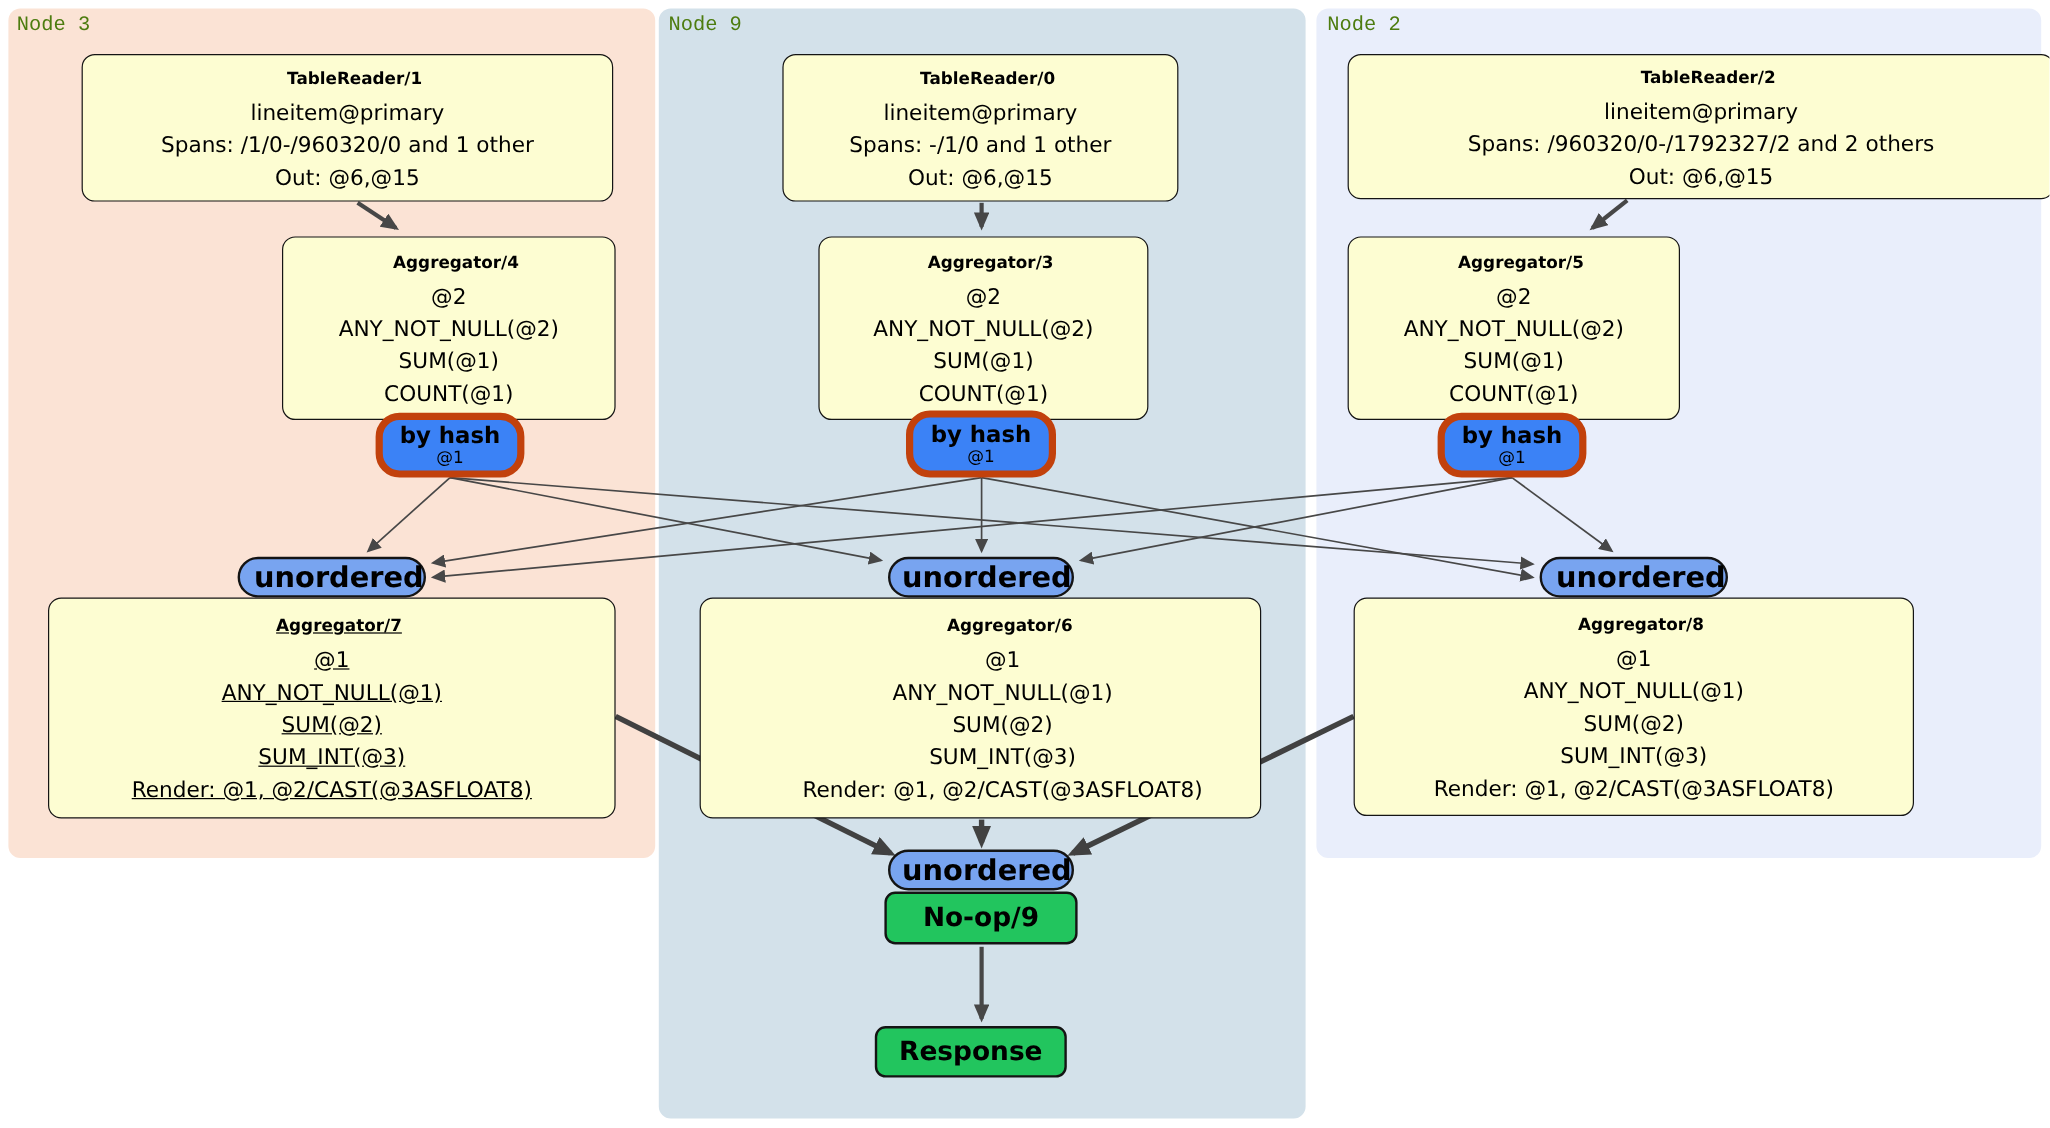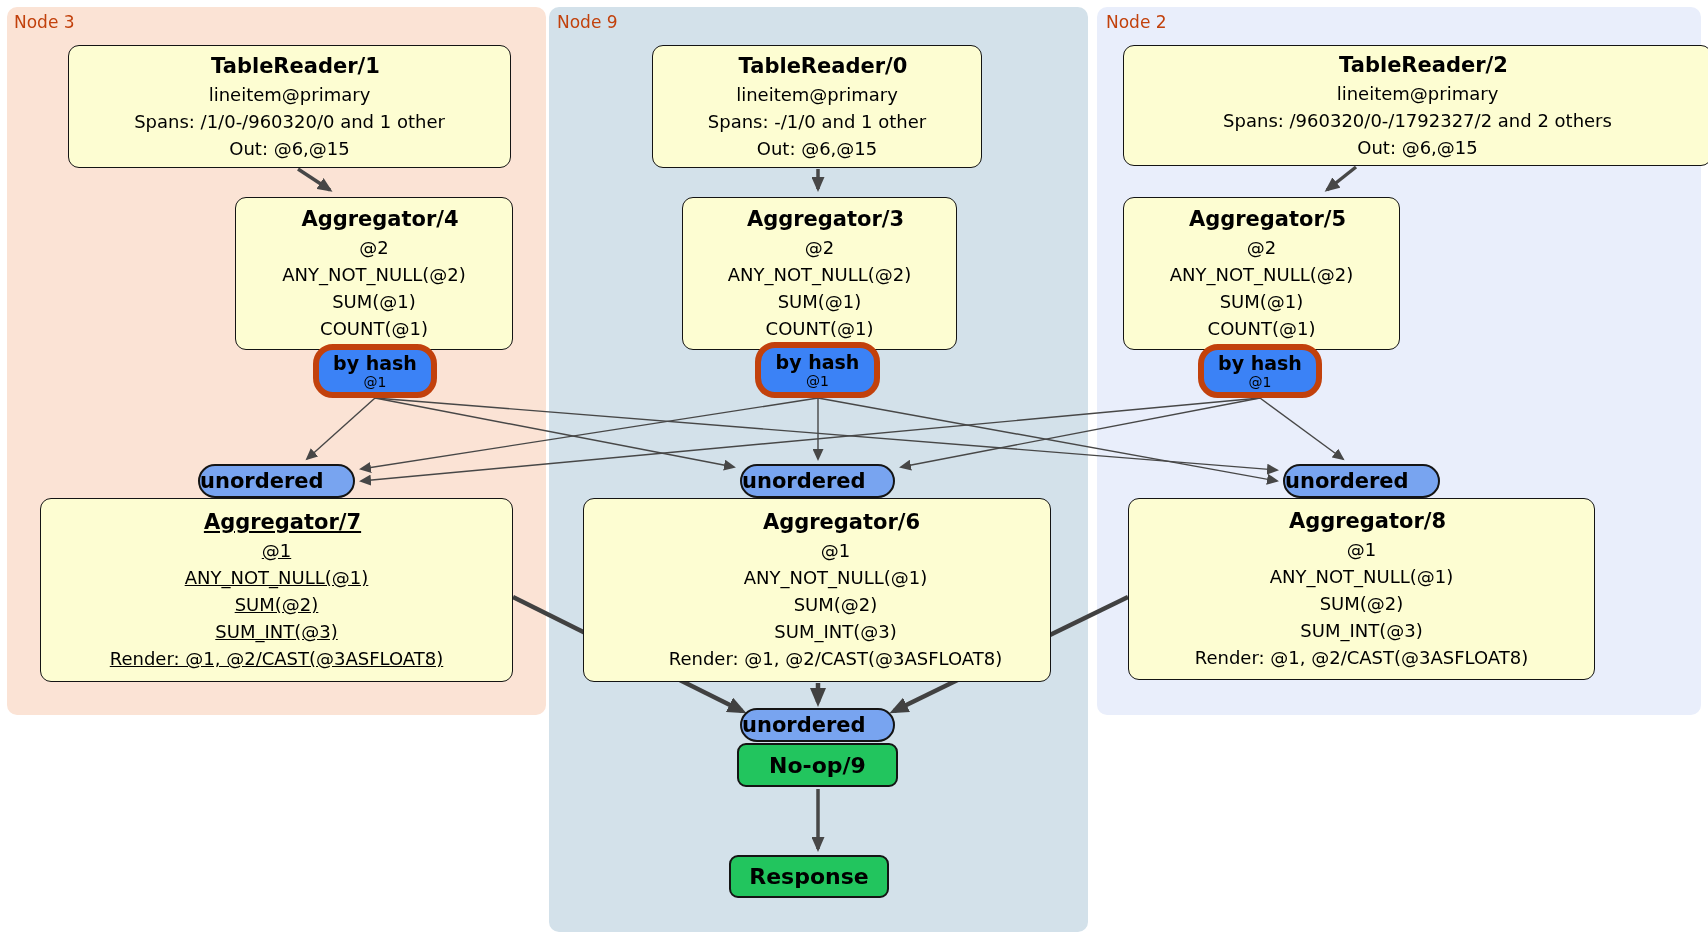--- a/index.html
+++ b/index.html
@@ -1,33 +1,33 @@
 <!DOCTYPE html>
 <html><head>
 <meta charset="utf-8">
 <style>
   html,body{margin:0;padding:0;background:#fff;}
   #canvas{position:relative;width:1708px;height:940px;background:#ffffff;overflow:hidden;
           font-family:"DejaVu Sans","Liberation Sans",sans-serif;color:#000;}
   .region{position:absolute;border-radius:10px;}
-  .region-label{position:absolute;font-size:17px;color:#c2410c;}
+  .region-label{position:absolute;font-size:17px;color:#4d7c0f;font-family:Liberation Mono, monospace;}
   #edges{position:absolute;left:0;top:0;z-index:2;}
   .node-el{position:absolute;z-index:3;box-sizing:border-box;}
   .pbox{background:#fdfdd2;border:1.7px solid #141414;border-radius:11px;
         display:flex;flex-direction:column;justify-content:center;align-items:center;
         text-align:center;padding:4px 10px;}
-  .ptitle{font-weight:bold;font-size:21px;line-height:29px;white-space:nowrap;margin-left:12px;}
+  .ptitle{font-weight:bold;font-size:14px;line-height:29px;white-space:nowrap;margin-left:12px;}
   .pline{font-size:18px;line-height:27px;white-space:nowrap;}
   .router{background:#3b82f6;border:6px solid #c2410c;border-radius:20px;
           display:flex;flex-direction:column;justify-content:center;align-items:center;text-align:center;}
   .router-label{font-weight:bold;font-size:19px;line-height:22px;}
   .router-detail{font-size:14px;line-height:16px;}
   .sync{background:#78a4f0;border:2px solid #141414;border-radius:17px;
-        display:flex;justify-content:flex-start;align-items:center;
-        font-weight:bold;font-size:21px;}
+        display:flex;justify-content:flex-end;align-items:center;
+        font-weight:bold;font-size:24px;}
   .term{background:#22c55e;border:2px solid #141414;border-radius:9px;
         display:flex;justify-content:center;align-items:center;
         font-weight:bold;font-size:22px;}
 </style>
 </head>
 <body>
 
 <div id="canvas">
 
   <div class="region" style="left:7px;top:7px;width:539px;height:708px;background:#fbe3d5;"></div>

